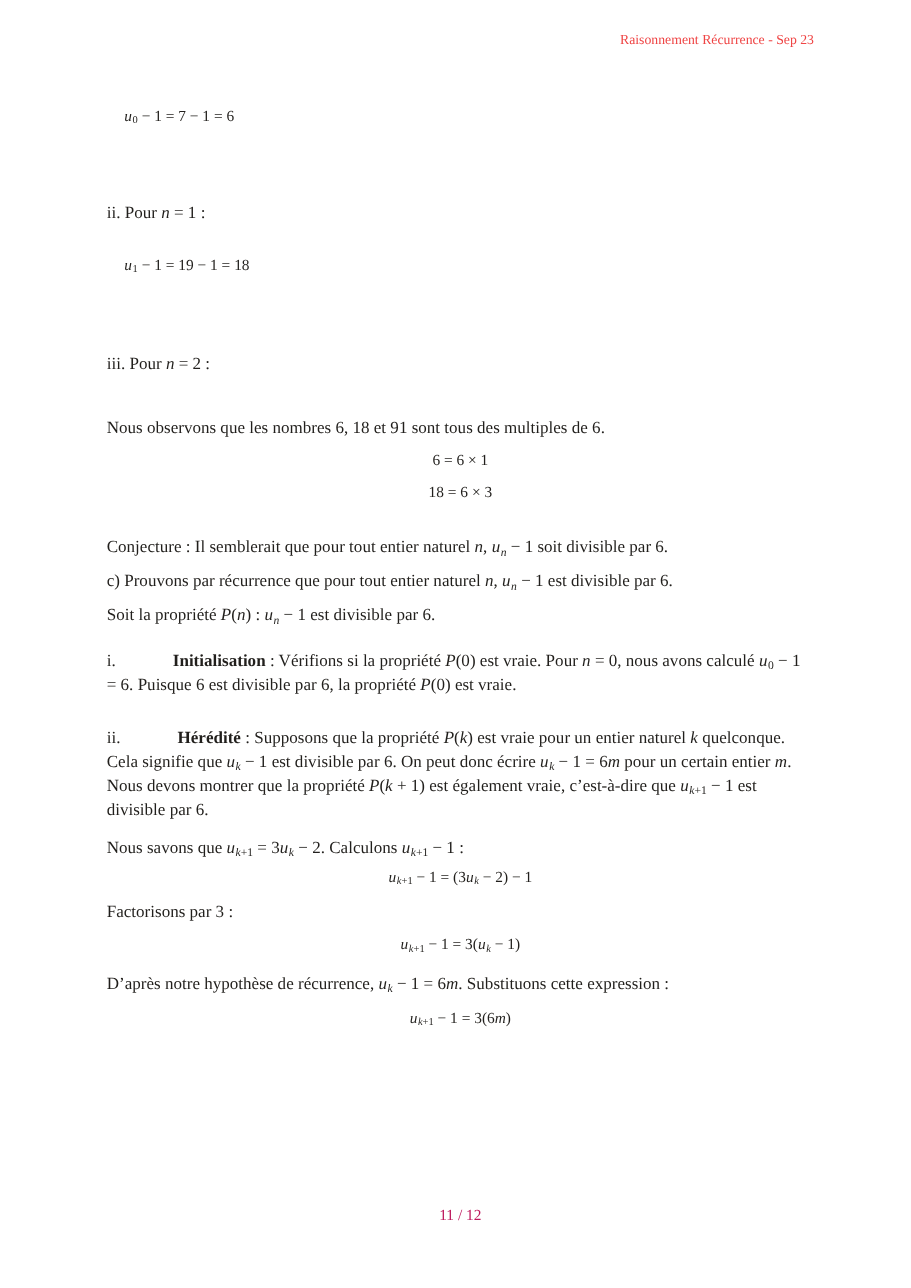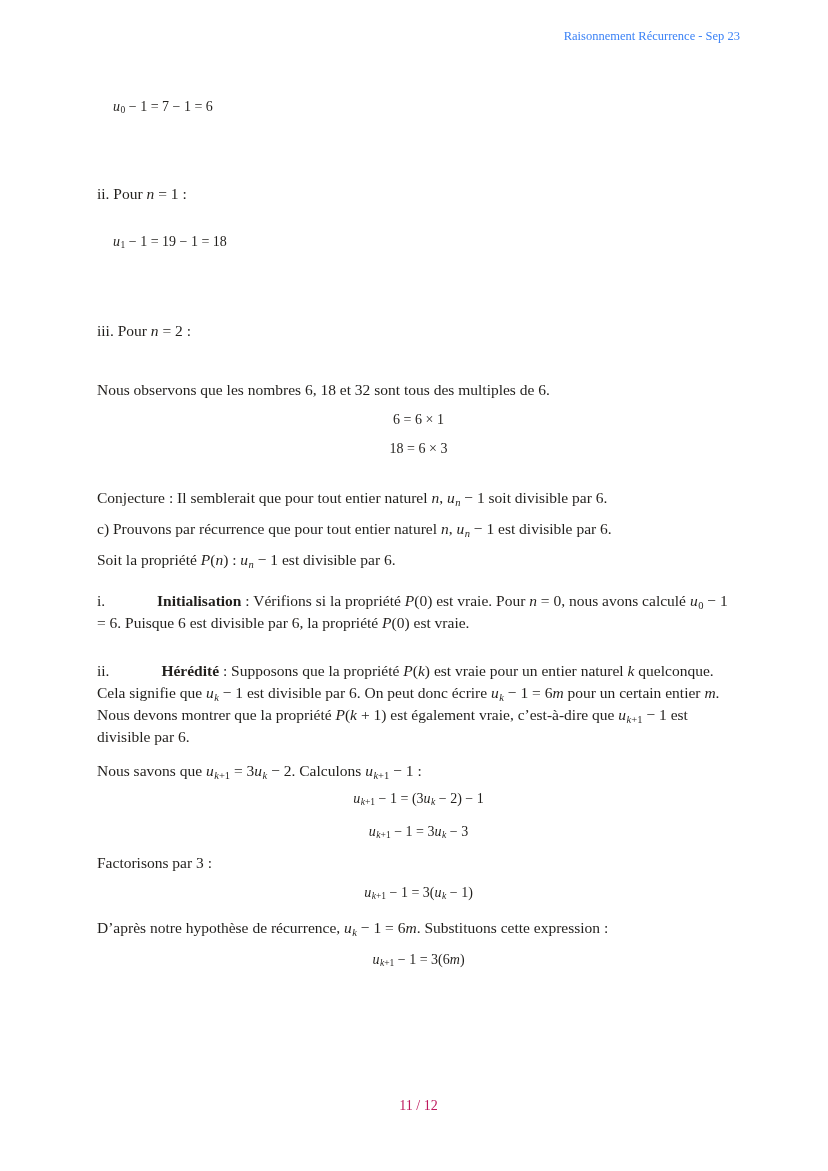--- a/index.html
+++ b/index.html
@@ -9,21 +9,21 @@
     background: #ffffff;
     font-family: "Liberation Serif", "DejaVu Serif", serif;
     color: #211f1c;
     overflow: hidden;
   }
   .page { width: 828px; height: 1171px; position: relative; }
   .header {
     padding: 28px 88px 0 97px;
     text-align: right;
     font-size: 12.5px;
-    color: #3b82f6;
+    color: #ef4444;
     line-height: 16px;
   }
   .content {
     padding: 0 88px 0 97px;
     font-size: 15.5px;
     line-height: 21px;
   }
   .indent { margin-left: 16px; }
   .para { margin: 0; }
   .block { line-height: 22px; }
@@ -82,37 +82,36 @@
 
     <div class="eq indent mt-eq-u0"><i>u</i><sub>0</sub> − 1 = 7 − 1 = 6</div>
 
     <div class="para indent mt-item-ii">ii. Pour <i>n</i> = 1 :</div>
 
     <div class="eq indent mt-eq-u1"><i>u</i><sub>1</sub> − 1 = 19 − 1 = 18</div>
 
     <div class="para indent mt-item-iii">iii. Pour <i>n</i> = 2 :</div>
 
 
-    <div class="para mt-obs">Nous observons que les nombres 6, 18 et 32 sont tous des multiples de 6.</div>
+    <div class="para mt-obs">Nous observons que les nombres 6, 18 et 91 sont tous des multiples de 6.</div>
 
     <div class="eq center mt-eq6">6 = 6 × 1</div>
     <div class="eq center mt-eq-next">18 = 6 × 3</div>
 
     <div class="para mt-conjecture">Conjecture : Il semblerait que pour tout entier naturel <i>n</i>, <i>u</i><sub><i>n</i></sub> − 1 soit divisible par 6.</div>
     <div class="para mt-line">c) Prouvons par récurrence que pour tout entier naturel <i>n</i>, <i>u</i><sub><i>n</i></sub> − 1 est divisible par 6.</div>
     <div class="para mt-line">Soit la propriété <i>P</i>(<i>n</i>) : <i>u</i><sub><i>n</i></sub> − 1 est divisible par 6.</div>
 
     <div class="para indent block mt-init">i. <b>Initialisation</b> : Vérifions si la propriété <i>P</i>(0) est vraie. Pour <i>n</i> = 0, nous avons calculé <i>u</i><sub>0</sub> − 1 = 6. Puisque 6 est divisible par 6, la propriété <i>P</i>(0) est vraie.</div>
 
     <div class="para indent block mt-hered">ii. <b>Hérédité</b> : Supposons que la propriété <i>P</i>(<i>k</i>) est vraie pour un entier naturel <i>k</i> quelconque. Cela signifie que <i>u</i><sub><i>k</i></sub> − 1 est divisible par 6. On peut donc écrire <i>u</i><sub><i>k</i></sub> − 1 = 6<i>m</i> pour un certain entier <i>m</i>. Nous devons montrer que la propriété <i>P</i>(<i>k</i> + 1) est également vraie, c’est-à-dire que <i>u</i><sub><i>k</i>+1</sub> − 1 est divisible par 6.</div>
 
     <div class="para mt-savons">Nous savons que <i>u</i><sub><i>k</i>+1</sub> = 3<i>u</i><sub><i>k</i></sub> − 2. Calculons <i>u</i><sub><i>k</i>+1</sub> − 1 :</div>
 
     <div class="eq center mt-eq-a"><i>u</i><sub><i>k</i>+1</sub> − 1 = (3<i>u</i><sub><i>k</i></sub> − 2) − 1</div>
-    <div class="eq center mt-eq-b"><i>u</i><sub><i>k</i>+1</sub> − 1 = 3<i>u</i><sub><i>k</i></sub> − 3</div>
 
     <div class="para mt-factor">Factorisons par 3 :</div>
 
     <div class="eq center mt-eq-c"><i>u</i><sub><i>k</i>+1</sub> − 1 = 3(<i>u</i><sub><i>k</i></sub> − 1)</div>
 
     <div class="para mt-dapres">D’après notre hypothèse de récurrence, <i>u</i><sub><i>k</i></sub> − 1 = 6<i>m</i>. Substituons cette expression :</div>
 
     <div class="eq center mt-eq-d"><i>u</i><sub><i>k</i>+1</sub> − 1 = 3(6<i>m</i>)</div>
 
   </div>

